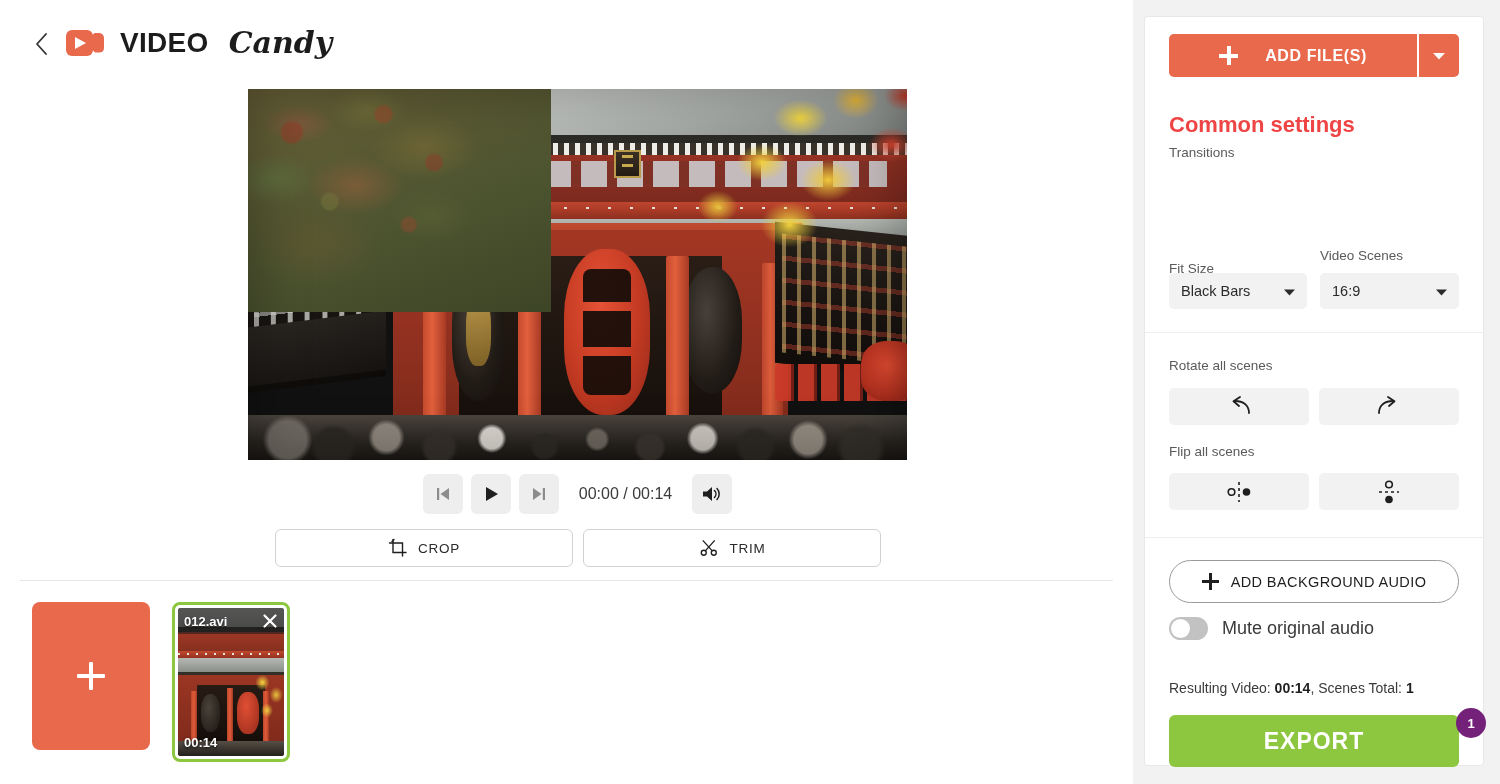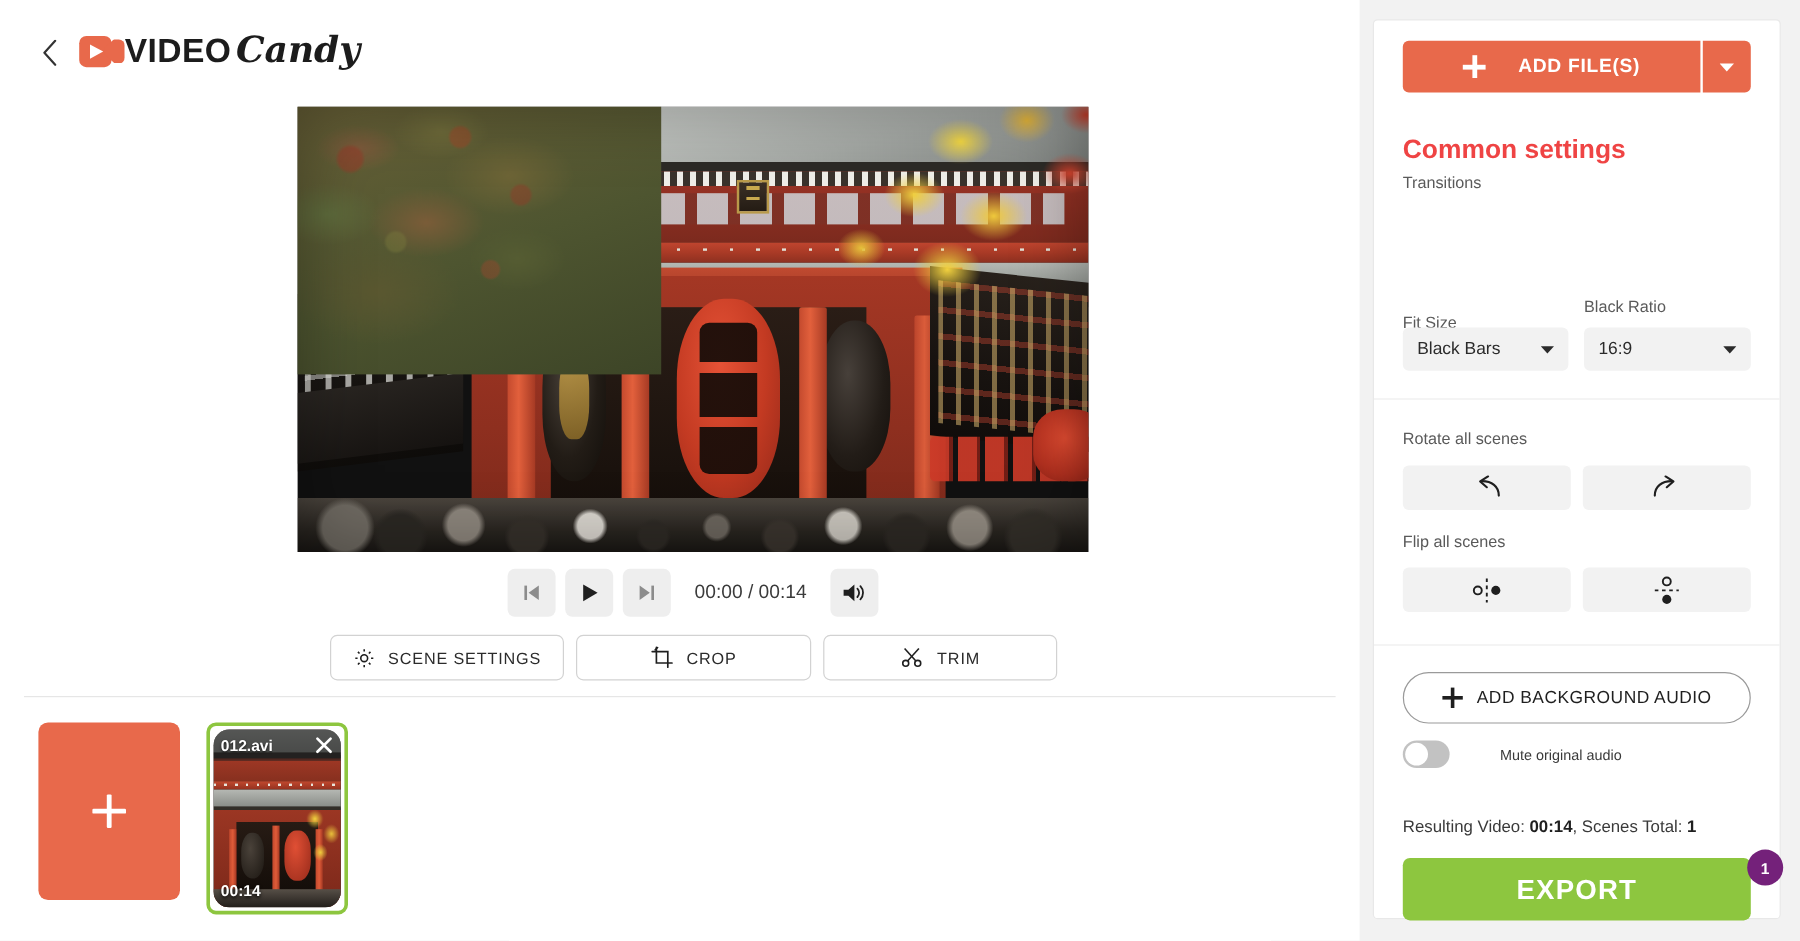--- a/index.html
+++ b/index.html
@@ -14,21 +14,21 @@
   
   .main { position: absolute; left: 0; top: 0; width: 1133px; height: 784px; background: #fff; }
 
   
   .header { position: absolute; left: 0; top: 0; width: 1133px; height: 88px; }
   .back-btn {
     position: absolute; left: 28px; top: 30px; width: 26px; height: 28px;
     display: flex; align-items: center; justify-content: center; cursor: pointer;
   }
   .back-btn svg { display: block; }
-  .logo { position: absolute; left: 66px; top: 25px; display: flex; align-items: center; gap: 0; }
+  .logo { position: absolute; left: 66px; top: 25px; display: flex; align-items: center; gap: 16px; }
   .logo-cam { width: 38px; height: 26px; position: relative; }
   .logo-cam .body {
     position: absolute; left: 0; top: 0; width: 27px; height: 26px;
     background: #e8694b; border-radius: 6px;
   }
   .logo-cam .lens {
     position: absolute; left: 21px; top: 3px; width: 17px; height: 20px;
     background: #e8694b; border-radius: 5px;
     clip-path: polygon(48% 0, 100% 0, 100% 100%, 48% 100%, 0 62%, 0 38%);
   }
@@ -231,21 +231,21 @@
   .add-tile .plus:before, .add-tile .plus:after {
     content:''; position:absolute; background:#fff; border-radius:1px;
   }
   .add-tile .plus:before { left: 15px; top: 3px; width: 4px; height: 28px; }
   .add-tile .plus:after  { left: 3px; top: 15px; width: 28px; height: 4px; }
 
   .scene-tile {
     width: 118px; height: 160px; border: 3px solid #8dc63f; border-radius: 8px;
     padding: 3px; background: #fff; position: relative; cursor: pointer;
   }
-  .scene-inner { width: 100%; height: 100%; position: relative; overflow: hidden; border-radius: 13px; background:#1a1512; }
+  .scene-inner { width: 100%; height: 100%; position: relative; overflow: hidden; border-radius: 3px; background:#1a1512; }
   .st-sky { position:absolute; left:0; top:0; width:100%; height:14%;
     background: linear-gradient(180deg,#adb0ac,#8d918d); }
   .st-roofband { position:absolute; left:0; top:13%; width:100%; height:3%; background:#2b2722; }
   .st-red1 { position:absolute; left:0; top:16%; width:100%; height:13%;
     background: linear-gradient(180deg,#a03825,#87301f); }
   .st-rail { position:absolute; left:0; top:29%; width:100%; height:5%;
     background: linear-gradient(180deg,#c2492f,#93311f); }
   .st-rail:before { content:''; position:absolute; left:0; top:30%; width:100%; height:20%;
     background: repeating-linear-gradient(90deg,#e8e5dc 0 2px, transparent 2px 9px); }
   .st-roof2 { position:absolute; left:0; top:34%; width:100%; height:10%;
@@ -354,21 +354,21 @@
   .aa-plus:before { left: 7px; top: 0; width: 3px; height: 17px; }
   .aa-plus:after  { left: 0; top: 7px; width: 17px; height: 3px; }
 
   .mute-row { position: absolute; left: 24px; top: 600px; display: flex; align-items: center; gap: 14px; }
   .toggle {
     width: 39px; height: 23px; border-radius: 12px; background: #c2c2c2; position: relative; cursor: pointer;
   }
   .toggle .knob {
     position: absolute; left: 2px; top: 2px; width: 19px; height: 19px; border-radius: 50%; background:#fff;
   }
-  .mute-lbl { font-size: 12px; color: #3a3a3a; margin-left: 28px; }
+  .mute-lbl { font-size: 18px; color: #3a3a3a; }
 
   .result-row {
     position: absolute; left: 24px; top: 663px; font-size: 14px; color: #3a3a3a;
   }
   .result-row b { font-weight: 700; color: #1f1f1f; }
 
   .export-btn {
     position: absolute; left: 24px; top: 698px; width: 290px; height: 52px;
     background: #8dc63f; border: none; border-radius: 6px; color: #fff;
     font-size: 23px; font-weight: 700; letter-spacing: 1px; cursor: pointer;
@@ -460,29 +460,20 @@
         <svg width="22" height="20" viewBox="0 0 22 20">
           <polygon points="2,7.5 6,7.5 11,3 11,17 6,12.5 2,12.5" fill="#1f1f1f"></polygon>
           <path d="M13.5 6.5 a5 5 0 0 1 0 7" fill="none" stroke="#1f1f1f" stroke-width="1.5" stroke-linecap="round"></path>
           <path d="M16 4.5 a8 8 0 0 1 0 11" fill="none" stroke="#1f1f1f" stroke-width="1.5" stroke-linecap="round"></path>
         </svg>
       </button>
     </div>
 
     <div class="act-row">
       <button class="act-btn">
-        <svg width="19" height="19" viewBox="0 0 20 20">
-          <g fill="none" stroke="#1f1f1f" stroke-width="1.4">
-            <circle cx="10" cy="10" r="3"></circle>
-            <path d="M10 2.2v2 M10 16v2 M2.2 10h2 M16 10h2 M4.5 4.5l1.4 1.4 M14.1 14.1l1.4 1.4 M15.5 4.5l-1.4 1.4 M5.9 14.1l-1.4 1.4"></path>
-          </g>
-        </svg>
-        <span>SCENE SETTINGS</span>
-      </button>
-      <button class="act-btn">
         <svg width="20" height="20" viewBox="0 0 20 20">
           <g fill="none" stroke="#1f1f1f" stroke-width="1.4" stroke-linecap="round">
             <path d="M5 1.5 V14.5 H18"></path>
             <path d="M1.5 5 H14.5 V18"></path>
             <path d="M4 3.6 L6 1.6"></path>
           </g>
         </svg>
         <span>CROP</span>
       </button>
       <button class="act-btn">
@@ -560,21 +551,21 @@
       <div class="lbl lbl-fitsize">Fit Size</div>
       <div class="select sel-fitsize">
         <span class="val">Black Bars</span>
         <span class="car">
           <svg width="11" height="7" viewBox="0 0 11 7">
               <polygon points="0,0.5 11,0.5 5.5,6.5" fill="#2b2b2b"></polygon>
             </svg>
         </span>
       </div>
 
-      <div class="lbl lbl-ratio">Black Ratio</div>
+      <div class="lbl lbl-ratio">Video Scenes</div>
       <div class="select sel-ratio">
         <span class="val">16:9</span>
         <span class="car">
           <svg width="11" height="7" viewBox="0 0 11 7">
               <polygon points="0,0.5 11,0.5 5.5,6.5" fill="#2b2b2b"></polygon>
             </svg>
         </span>
       </div>
 
       <div class="div1"></div>

